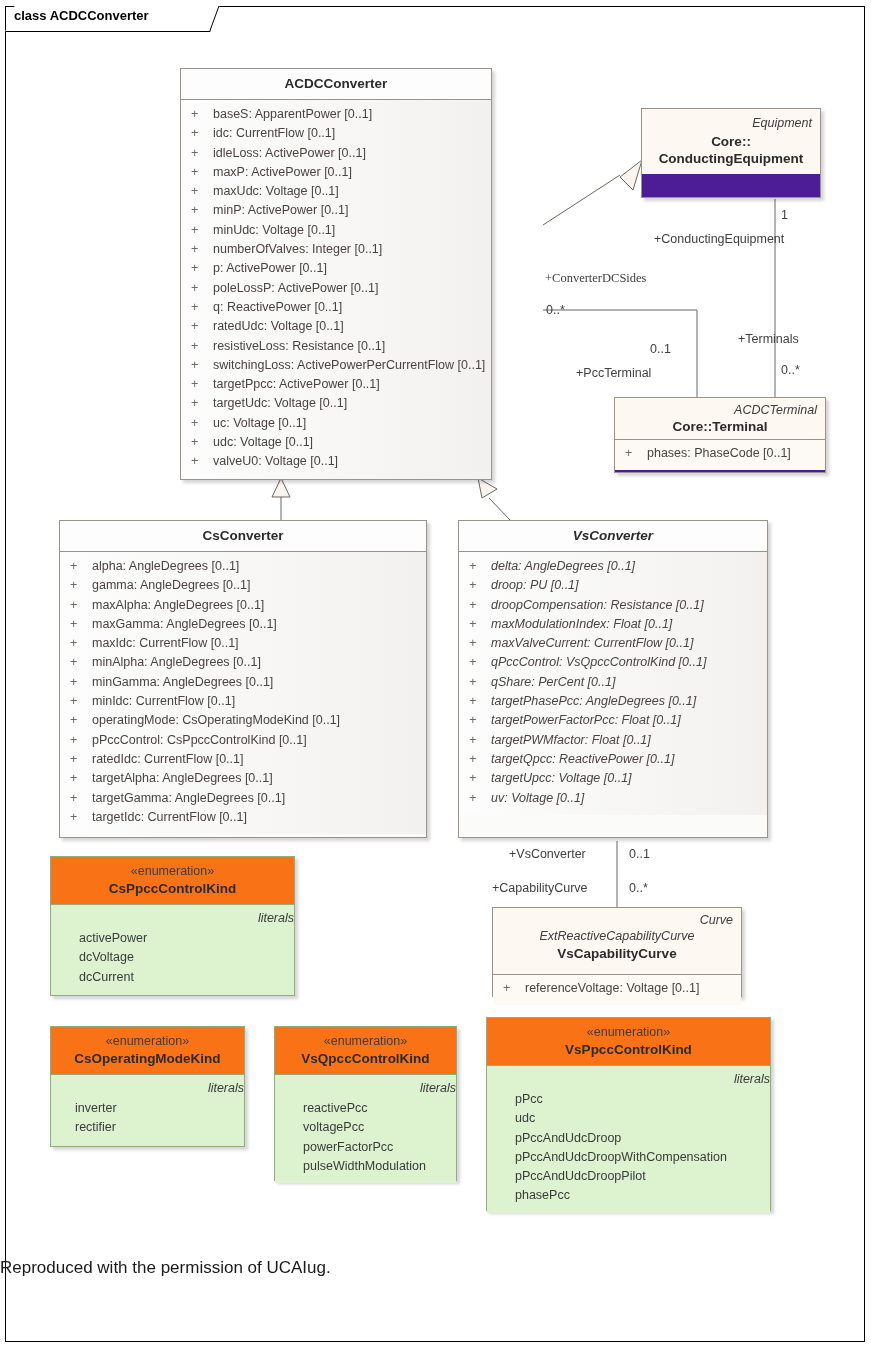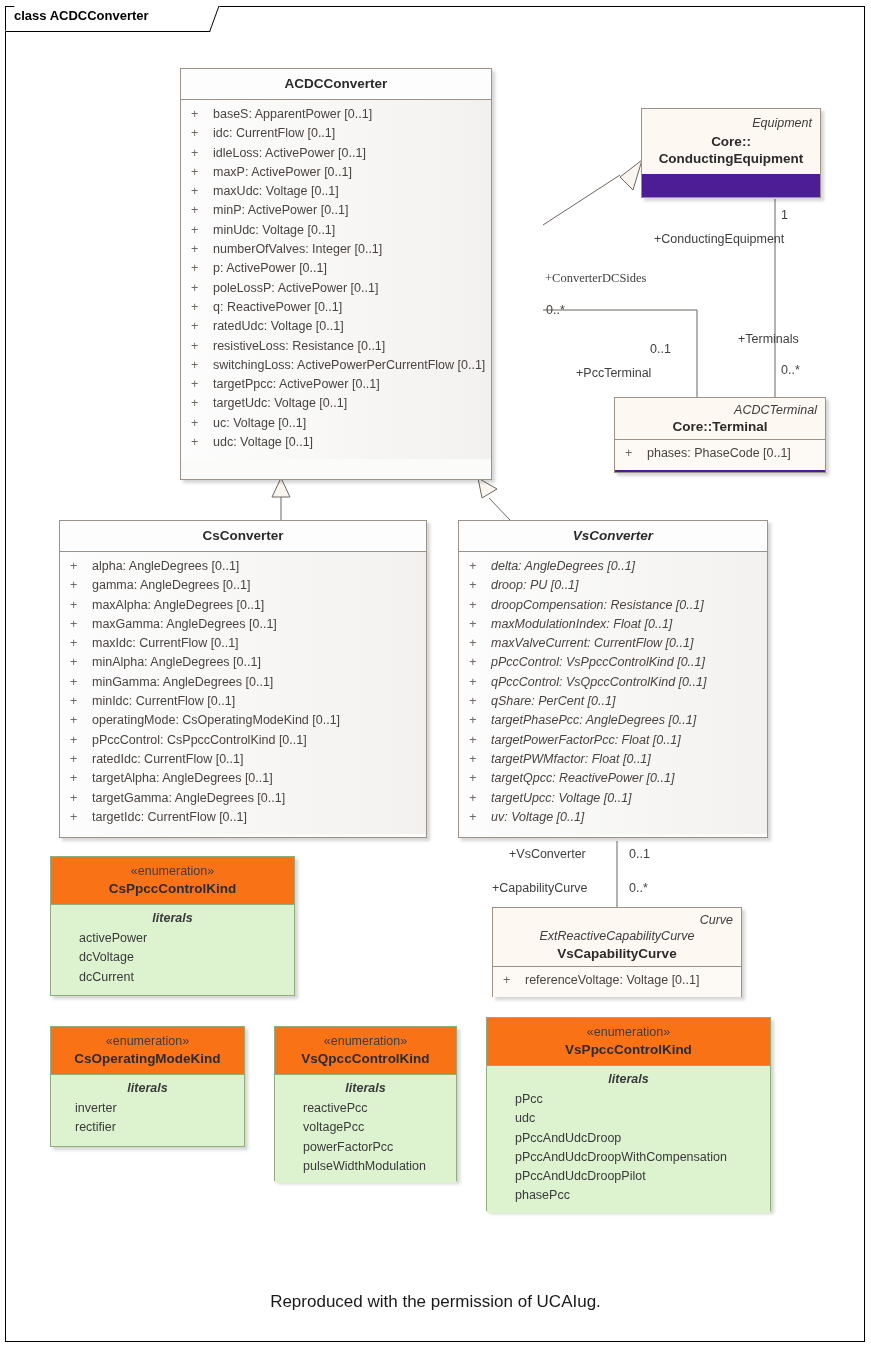--- a/index.html
+++ b/index.html
@@ -116,24 +116,23 @@
   }
   .attr .vis {
     display: inline-block;
     width: 22px;
     color: #6f6863;
   }
   .lit-head {
     font-size: 12.5px;
     font-style: italic;
     color: #3a3a3a;
-    text-align: center;
+    text-align: right;
     line-height: 19px;
     padding-bottom: 1px;
-    font-weight: bold;
   }
   .lit {
     font-size: 12.5px;
     color: #3a3a3a;
     line-height: 19.3px;
     padding-left: 28px;
     white-space: nowrap;
   }
   .lit.indent-narrow { padding-left: 24px; }
 
@@ -149,23 +148,23 @@
     left: 0;
     top: 0;
     width: 871px;
     height: 1348px;
     pointer-events: none;
   }
 
   .caption {
     position: absolute;
     left: 0;
-    top: 1292px;
+    top: 1258px;
     width: 871px;
-    text-align: center;
+    text-align: left;
     font-size: 17px;
     color: #1a1a1a;
   }
 </style>
 </head>
 <body>
 
 <div id="canvas">
 
   <div class="frame"></div>
@@ -207,20 +206,21 @@
       <div class="attr"><span class="vis">+</span><span>p: ActivePower [0..1]</span></div>
       <div class="attr"><span class="vis">+</span><span>poleLossP: ActivePower [0..1]</span></div>
       <div class="attr"><span class="vis">+</span><span>q: ReactivePower [0..1]</span></div>
       <div class="attr"><span class="vis">+</span><span>ratedUdc: Voltage [0..1]</span></div>
       <div class="attr"><span class="vis">+</span><span>resistiveLoss: Resistance [0..1]</span></div>
       <div class="attr"><span class="vis">+</span><span>switchingLoss: ActivePowerPerCurrentFlow [0..1]</span></div>
       <div class="attr"><span class="vis">+</span><span>targetPpcc: ActivePower [0..1]</span></div>
       <div class="attr"><span class="vis">+</span><span>targetUdc: Voltage [0..1]</span></div>
       <div class="attr"><span class="vis">+</span><span>uc: Voltage [0..1]</span></div>
       <div class="attr"><span class="vis">+</span><span>udc: Voltage [0..1]</span></div>
+      <div class="attr"><span class="vis">+</span><span>valveU0: Voltage [0..1]</span></div>
     </div>
   </div>
 
   <div class="uml uml-beige" style="left:641px; top:108px; width:180px; height:90px;">
     <div class="uml-head" style="border-bottom:none; padding-top:6px;">
       <div class="cls-tag">Equipment</div>
       <div class="cls-name" style="margin-top:2px;">Core::</div>
       <div class="cls-name">ConductingEquipment</div>
     </div>
   </div>
@@ -260,34 +260,33 @@
   <div class="uml uml-white" style="left:458px; top:520px; width:310px; height:318px;font-style:italic;">
     <div class="uml-head">
       <div class="cls-name">VsConverter</div>
     </div>
     <div class="uml-body">
       <div class="attr"><span class="vis">+</span><span>delta: AngleDegrees [0..1]</span></div>
       <div class="attr"><span class="vis">+</span><span>droop: PU [0..1]</span></div>
       <div class="attr"><span class="vis">+</span><span>droopCompensation: Resistance [0..1]</span></div>
       <div class="attr"><span class="vis">+</span><span>maxModulationIndex: Float [0..1]</span></div>
       <div class="attr"><span class="vis">+</span><span>maxValveCurrent: CurrentFlow [0..1]</span></div>
-      <div class="attr"><span class="vis">+</span><span>pPccControl: VsPpccControlKind [0..1]</span></div>
       <div class="attr"><span class="vis">+</span><span>qPccControl: VsQpccControlKind [0..1]</span></div>
       <div class="attr"><span class="vis">+</span><span>qShare: PerCent [0..1]</span></div>
       <div class="attr"><span class="vis">+</span><span>targetPhasePcc: AngleDegrees [0..1]</span></div>
       <div class="attr"><span class="vis">+</span><span>targetPowerFactorPcc: Float [0..1]</span></div>
       <div class="attr"><span class="vis">+</span><span>targetPWMfactor: Float [0..1]</span></div>
       <div class="attr"><span class="vis">+</span><span>targetQpcc: ReactivePower [0..1]</span></div>
       <div class="attr"><span class="vis">+</span><span>targetUpcc: Voltage [0..1]</span></div>
       <div class="attr"><span class="vis">+</span><span>uv: Voltage [0..1]</span></div>
     </div>
   </div>
 
   <div class="uml uml-beige" style="left:492px; top:907px; width:250px; height:90px;">
-    <div class="uml-head" style="padding-top:4px; padding-bottom:4px;">
+    <div class="uml-head" style="padding-top:4px; padding-bottom:12px;">
       <div class="cls-tag">Curve</div>
       <div class="cls-tag center">ExtReactiveCapabilityCurve</div>
       <div class="cls-name" style="margin-top:1px;">VsCapabilityCurve</div>
     </div>
     <div class="uml-body" style="padding-top:4px;">
       <div class="attr"><span class="vis">+</span><span>referenceVoltage: Voltage [0..1]</span></div>
     </div>
   </div>
 
   <div class="uml uml-green" style="left:50px; top:856px; width:245px; height:140px;">

